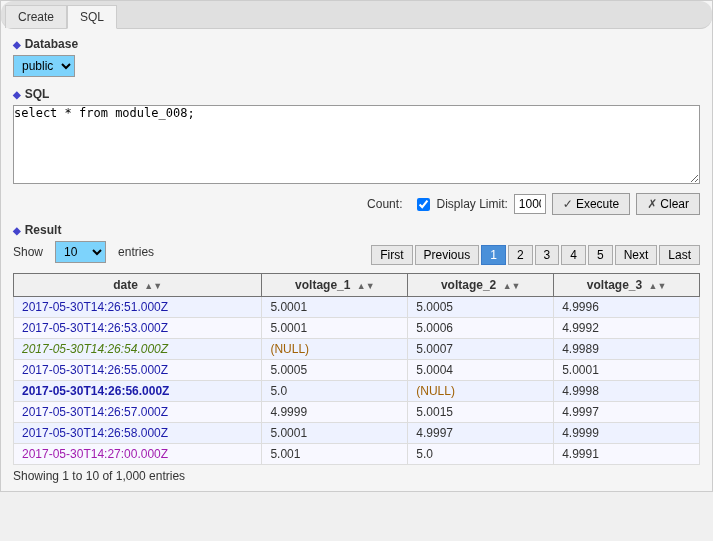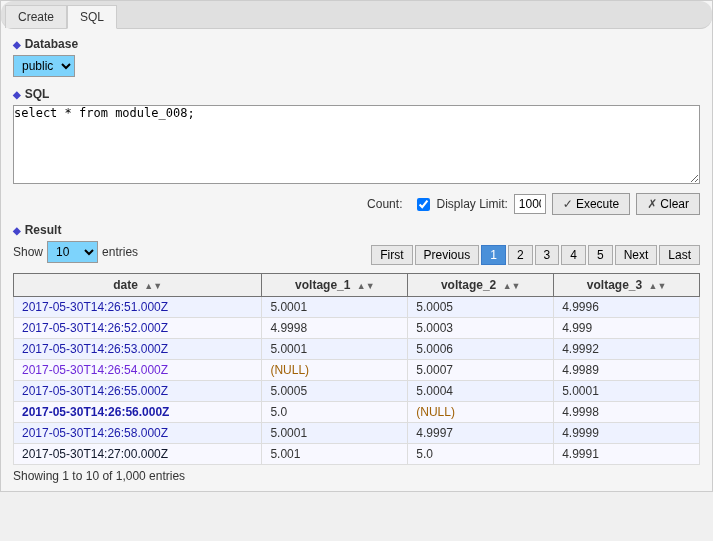--- a/index.html
+++ b/index.html
@@ -111,21 +111,21 @@
     }
     .result-section {}
     .result-meta {
       font-size: 12px;
       color: #333;
       margin-bottom: 2px;
     }
     .show-row {
       display: flex;
       align-items: center;
-      gap: 4px;
+      gap: 12px;
       margin-bottom: 6px;
     }
     .pagination {
       display: flex;
       align-items: center;
       gap: 2px;
       margin-left: auto;
       border-radius: 7px;
     }
     .show-pagination-row {
@@ -281,57 +281,57 @@
           </tr>
         </thead>
         <tbody id="table-body">
         <tr>
               <td style="color: rgb(26, 26, 170);">2017-05-30T14:26:51.000Z</td>
               <td>5.0001</td>
               <td>5.0005</td>
               <td>4.9996</td>
             </tr>
             <tr>
-              <td style="color: rgb(26, 26, 170);">2017-05-30T14:26:52.000Z</td>
-              <td>4.9998</td>
-              <td>5.0003</td>
-              <td>4.999</td>
-            </tr>
-            <tr>
               <td style="color: rgb(26, 26, 170);">2017-05-30T14:26:53.000Z</td>
               <td>5.0001</td>
               <td>5.0006</td>
               <td>4.9992</td>
             </tr>
             <tr>
-              <td style="color: #6d28d9;">2017-05-30T14:26:54.000Z</td>
+              <td style="color: #4d7c0f; font-style: italic;">2017-05-30T14:26:54.000Z</td>
               <td class="null-val">(NULL)</td>
               <td>5.0007</td>
               <td>4.9989</td>
             </tr>
             <tr>
               <td style="color: rgb(26, 26, 170);">2017-05-30T14:26:55.000Z</td>
               <td>5.0005</td>
               <td>5.0004</td>
               <td>5.0001</td>
             </tr>
             <tr>
               <td style="color: rgb(26, 26, 170); font-weight: bold;">2017-05-30T14:26:56.000Z</td>
               <td>5.0</td>
               <td class="null-val">(NULL)</td>
               <td>4.9998</td>
             </tr>
             <tr>
+              <td style="color: rgb(26, 26, 170);">2017-05-30T14:26:57.000Z</td>
+              <td>4.9999</td>
+              <td>5.0015</td>
+              <td>4.9997</td>
+            </tr>
+            <tr>
               <td style="color: rgb(26, 26, 170);">2017-05-30T14:26:58.000Z</td>
               <td>5.0001</td>
               <td>4.9997</td>
               <td>4.9999</td>
             </tr>
             <tr>
-              <td style="color: #0f172a;">2017-05-30T14:27:00.000Z</td>
+              <td style="color: #a21caf;">2017-05-30T14:27:00.000Z</td>
               <td>5.001</td>
               <td>5.0</td>
               <td>4.9991</td>
             </tr>
           </tbody>
       </table>
 
       <div class="showing-text">Showing 1 to 10 of 1,000 entries</div>
     </div>
 

